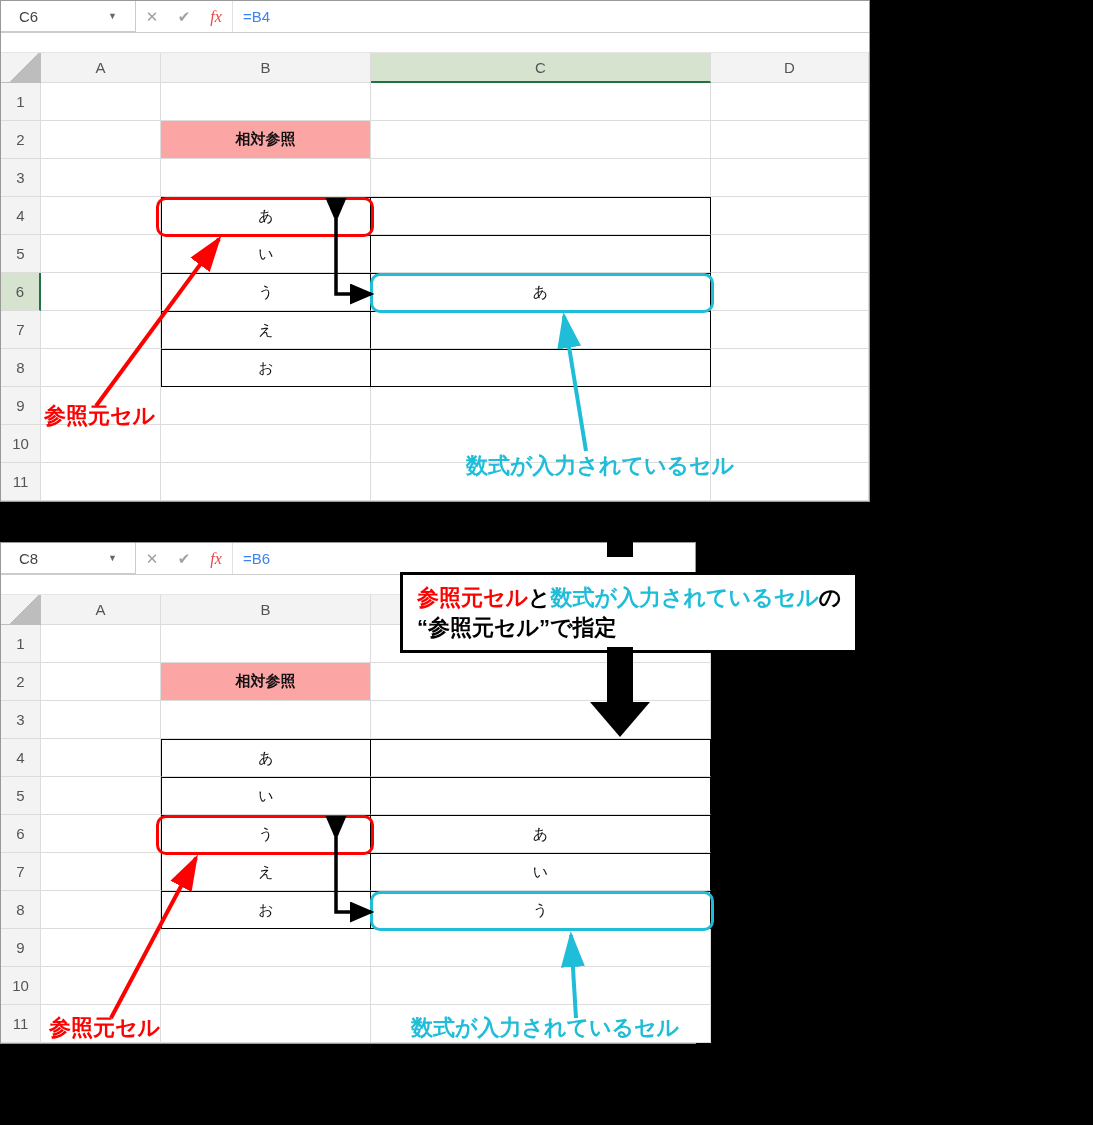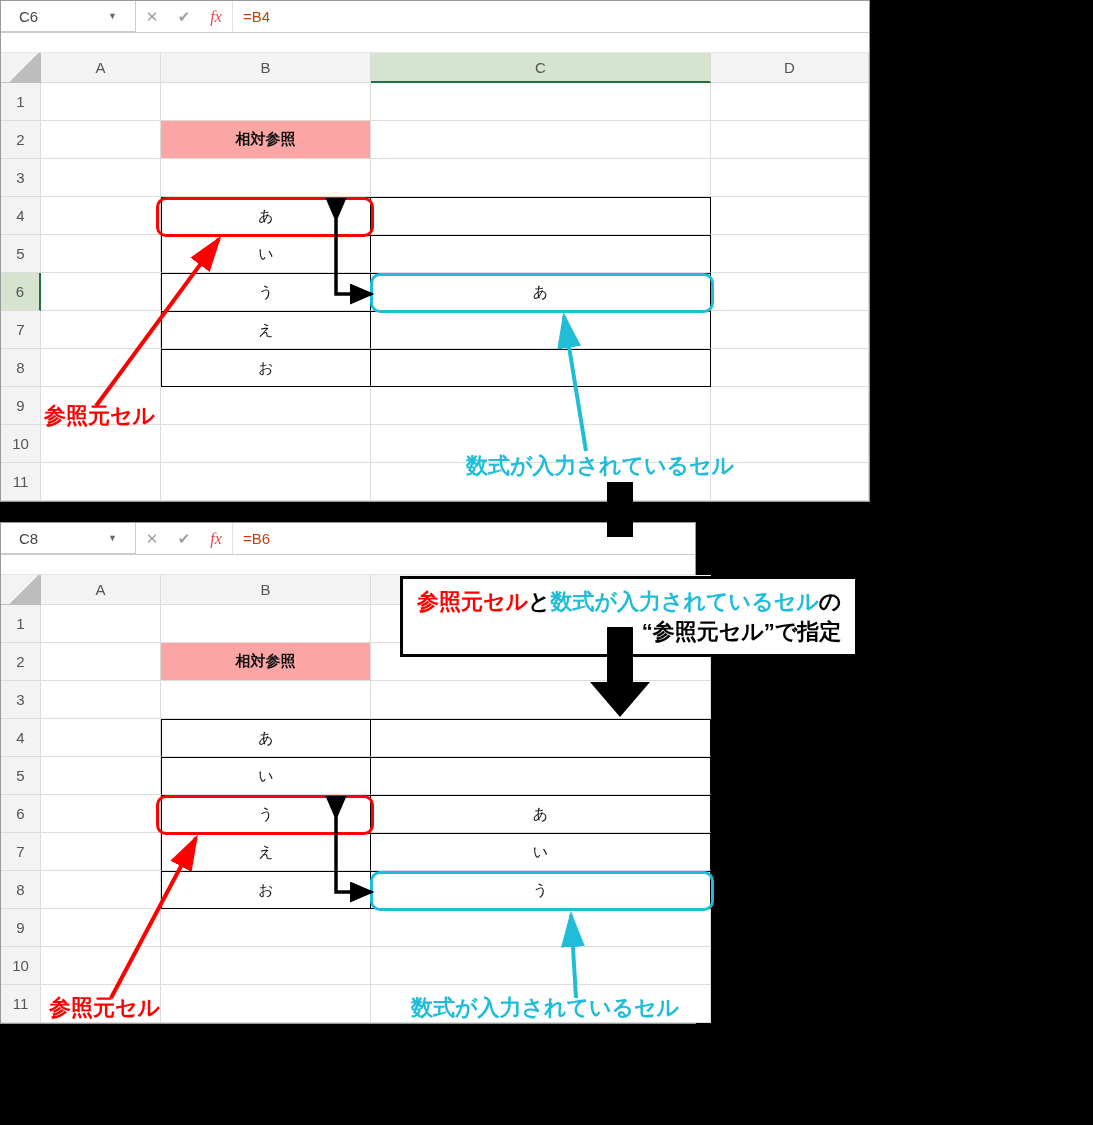--- a/index.html
+++ b/index.html
@@ -50,21 +50,21 @@
     color: #a0a0a0;
     font-size: 15px;
   }
   .fb-btn.fx { color: #ef4444; font-style: italic; font-family: "Times New Roman", serif; font-size: 16px;}
   .formula-input {
     flex: 1;
     padding: 0 10px;
     display: flex;
     align-items: center;
     font-size: 15px;
-    color: #c2410c;
+    color: #3b82f6;
   }
   .formula-spacer { height: 20px; background:#fff; border-bottom:1px solid #e5e5e5;}
   
   .grid {
     display: grid;
     grid-template-columns: 40px 120px 210px 340px auto;
     background: #fff;
   }
   .grid.bottom {
     grid-template-columns: 40px 120px 210px 340px;
@@ -126,24 +126,23 @@
     font-size: 22px;
     white-space: nowrap;
   }
   .banner {
     position: absolute;
     background: #fff;
     border: 3px solid #000;
     padding: 8px 14px;
     font-size: 22px;
     font-weight: bold;
-    text-align: right;
+    text-align: left;
     line-height: 1.35;
     white-space: nowrap;
-    margin-top: 24px;
   }
   .banner .r { color:#ff0000; }
   .banner .c { color:#1fbdd8; }
   .copy-lbl { font-size: 20px; color:#000; font-weight: normal;}
   svg.ov line, svg.ov polyline, svg.ov path { pointer-events: none;}
 </style>
 </head>
 <body>
 
 <div class="frame" id="frame-top" style="width:870px; border:1px solid #999;">
@@ -278,21 +277,21 @@
     <line x1="585" y1="450" x2="563" y2="315" stroke="#1fbdd8" stroke-width="4" marker-end="url(#ar-cyan)"></line>
 
     <polyline points="335,218 335,293 370,293" fill="none" stroke="#000" stroke-width="3.5" marker-end="url(#ar-blk)" marker-start="url(#ar-blk)"></polyline>
   </svg>
 
   <div class="ov lbl-red" style="left:43px; top:400px;">参照元セル</div>
   <div class="ov lbl-cyan" style="left:465px; top:450px;">数式が入力されているセル</div>
 </div>
 
 <div style="position:relative; width:1093px;">
-<div class="frame" id="frame-bottom" style="width:696px; border:1px solid #999; margin-top:20px;">
+<div class="frame" id="frame-bottom" style="width:696px; border:1px solid #999; margin-top:40px;">
   <div class="formula-bar">
     <div class="name-box">
       <span>C8</span>
       <span class="caret">▼</span>
     </div>
     <div class="fb-group">
       <div class="fb-btn">
             <span>✕</span>
           </div>
       <div class="fb-btn">

